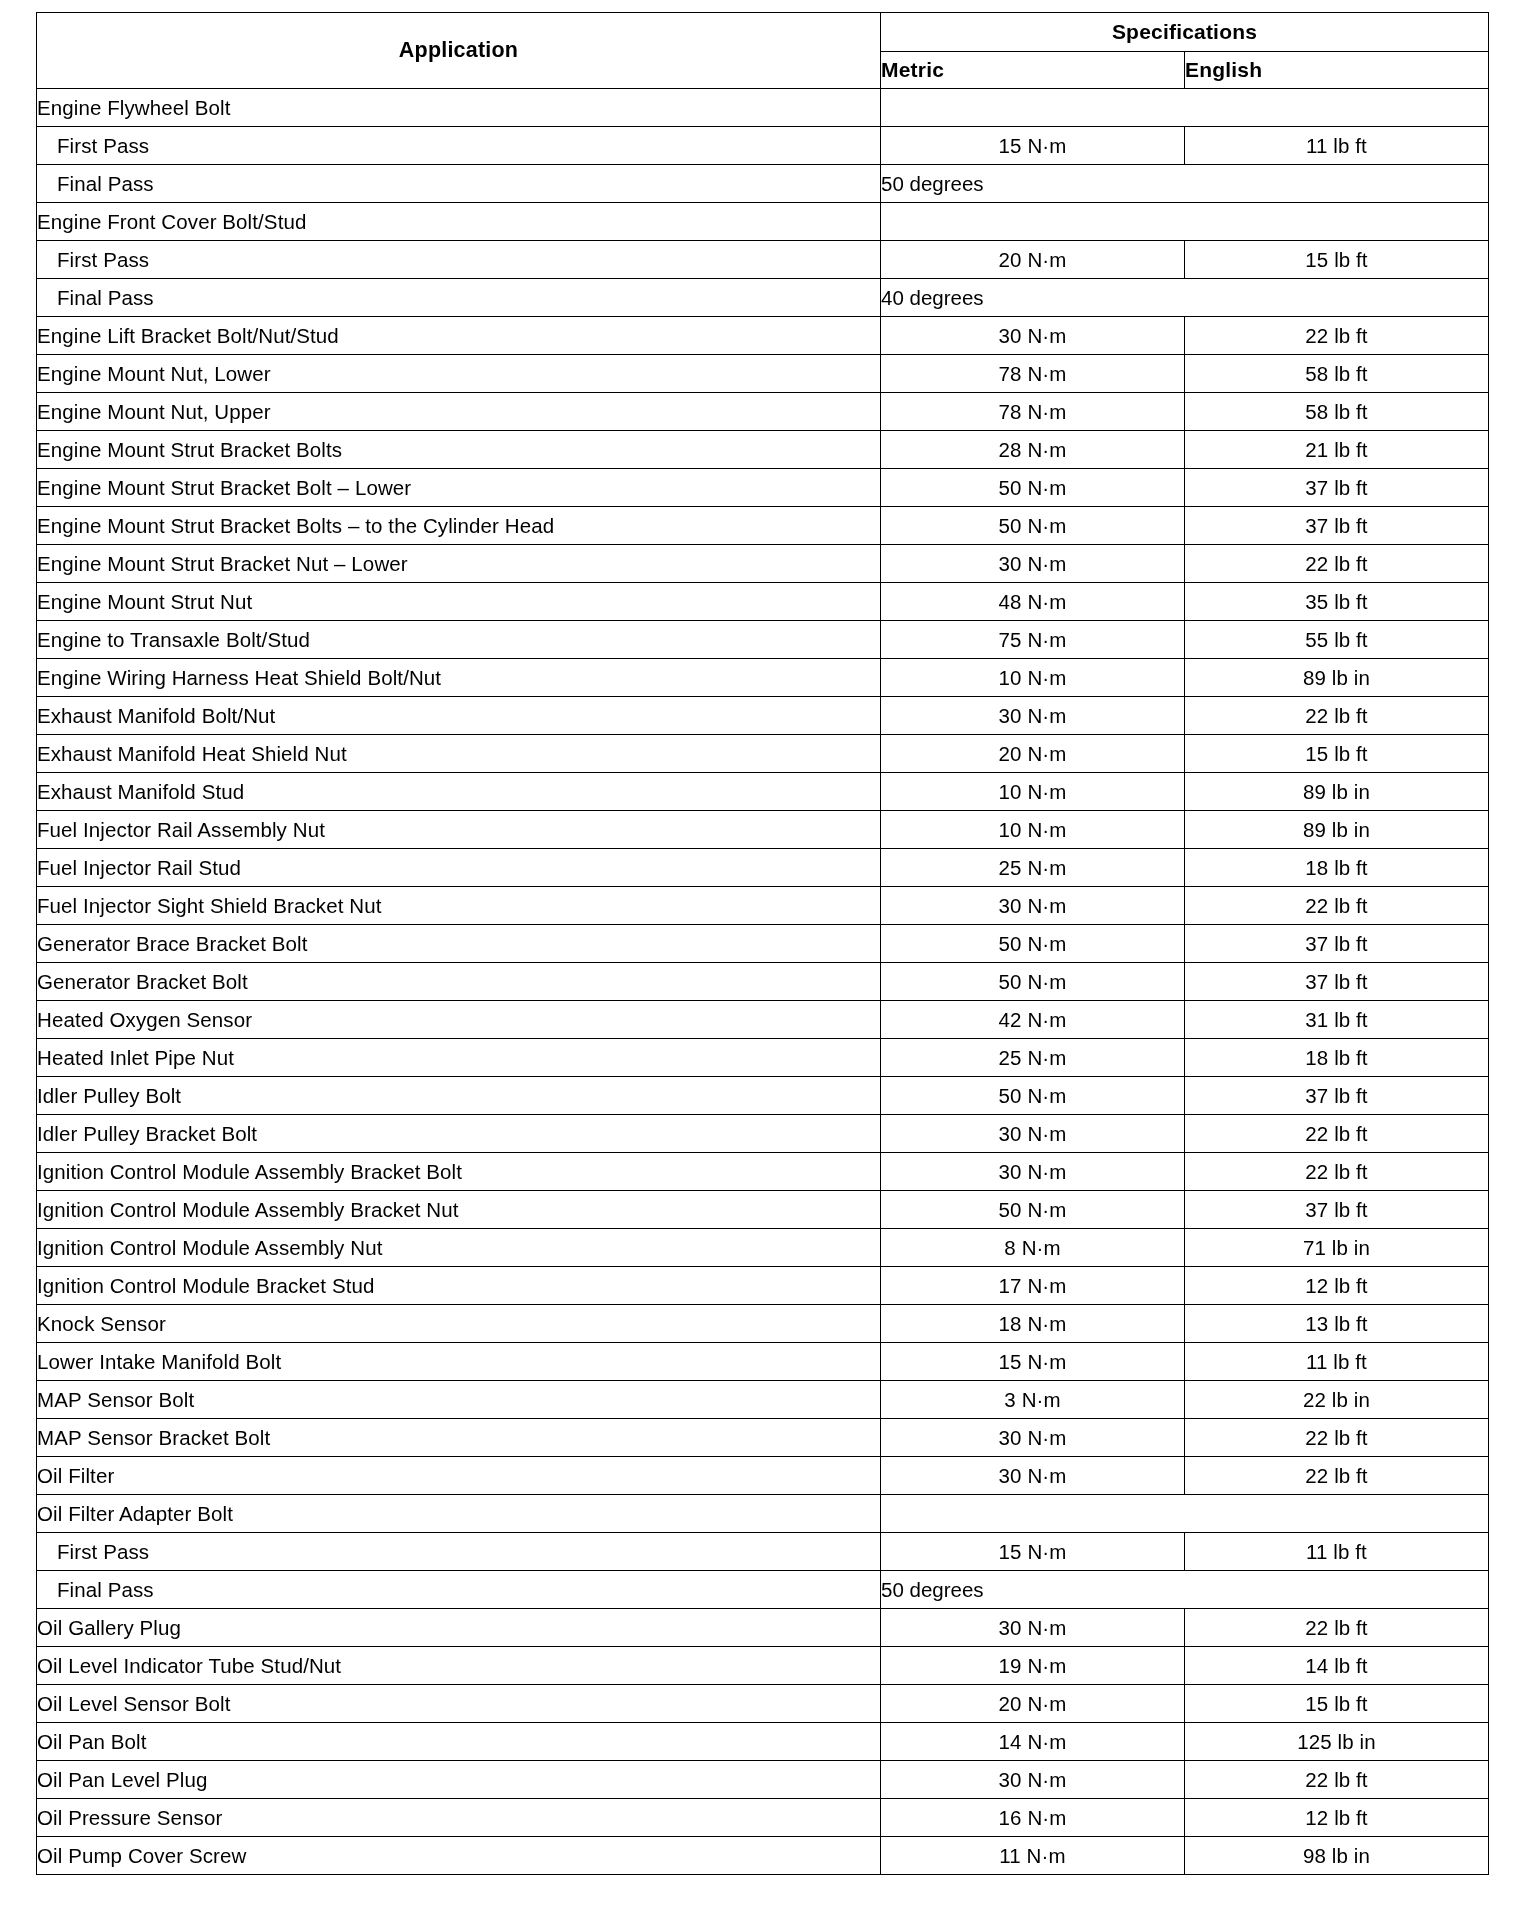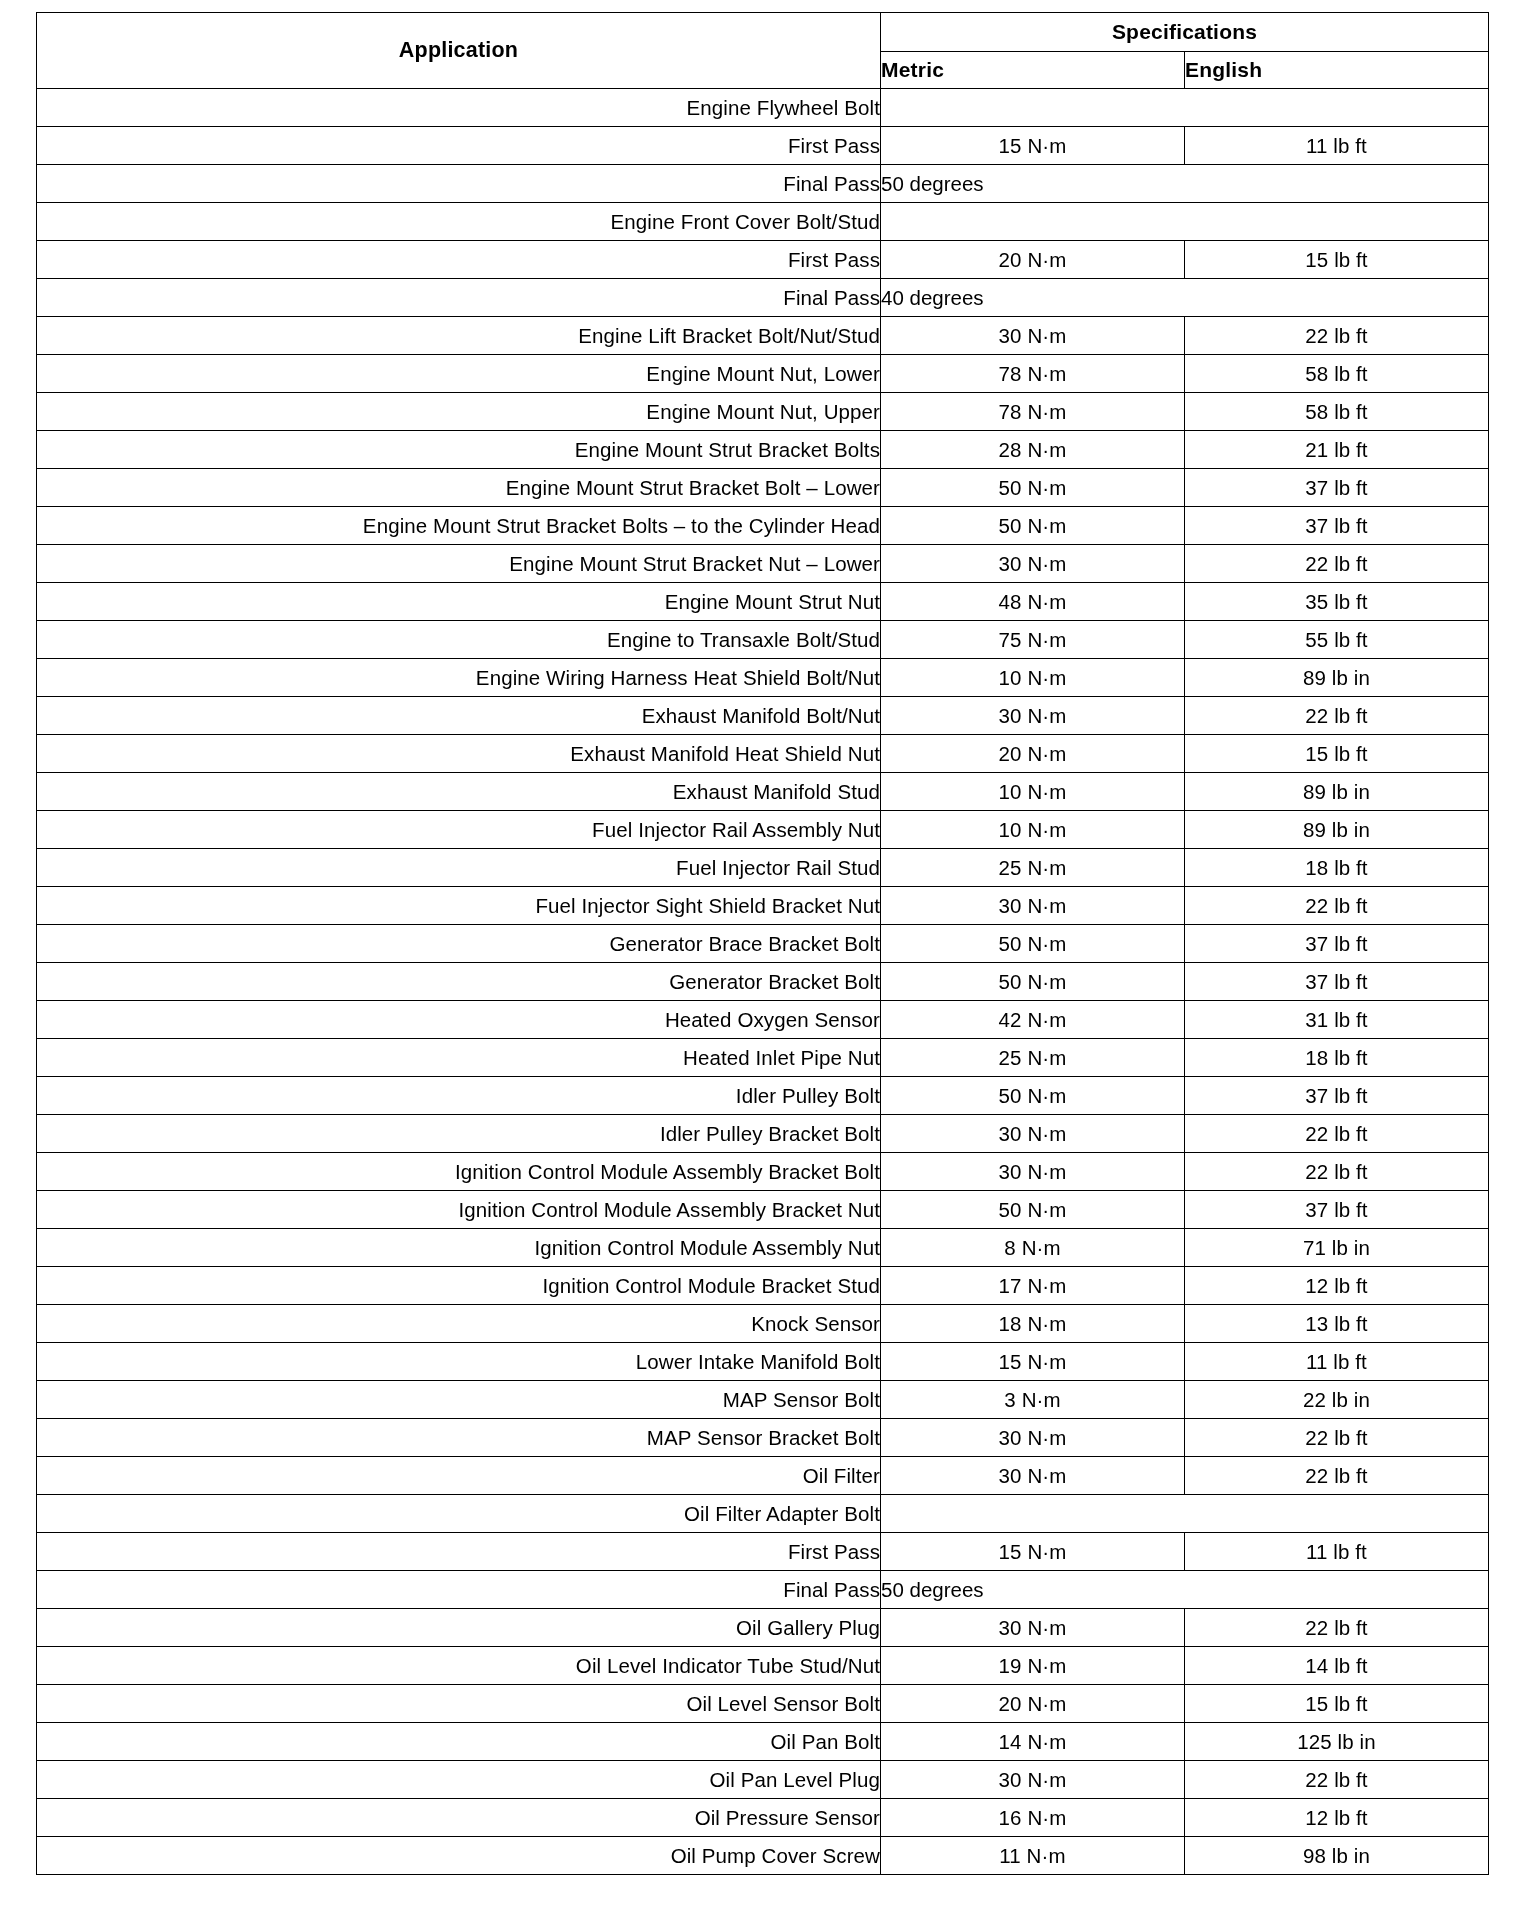--- a/index.html
+++ b/index.html
@@ -51,28 +51,28 @@
   }
   th.head-sub {
     height: 36px;
     font-weight: bold;
     font-size: 21px;
     text-align: left;
     letter-spacing: 0.2px;
   }
   td.app {
     height: 37px;
-    text-align: right;
+    text-align: left;
     padding-left: 14px;
     font-size: 20.5px;
     white-space: nowrap;
     letter-spacing: 0.1px;
   }
   td.app.indent {
-    padding-left: 46px;
+    padding-left: 20px;
   }
   td.val {
     height: 37px;
     text-align: center;
     font-size: 20.5px;
     white-space: nowrap;
     letter-spacing: 0.1px;
   }
   td.span-val {
     text-align: left;

